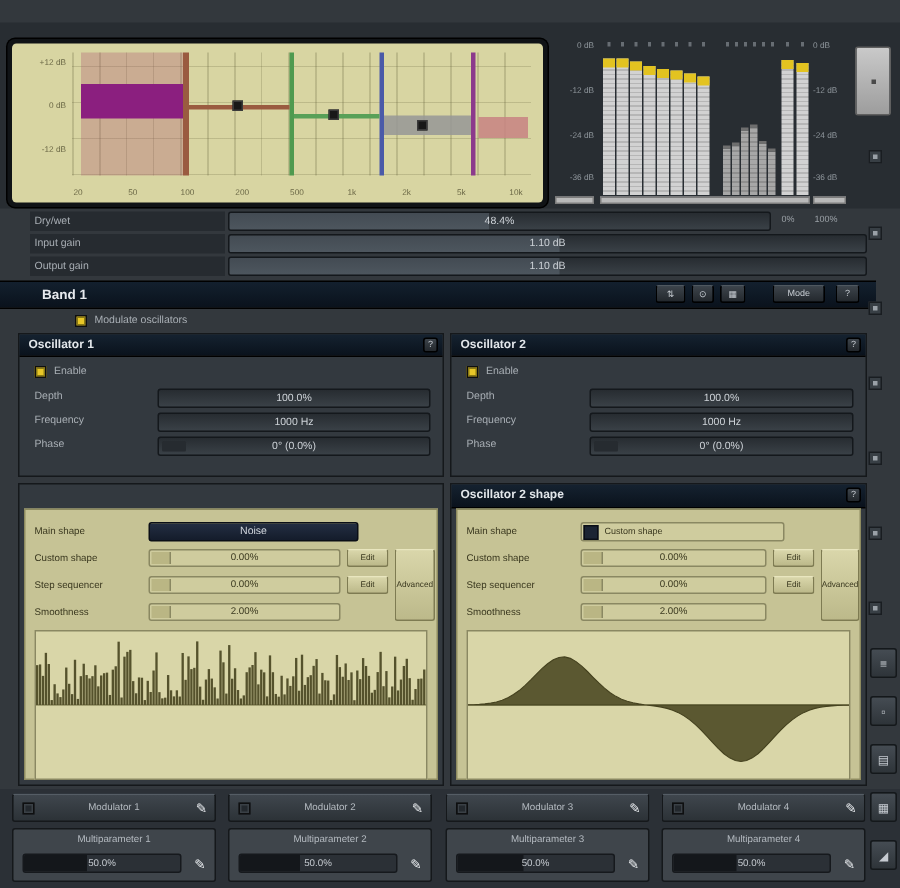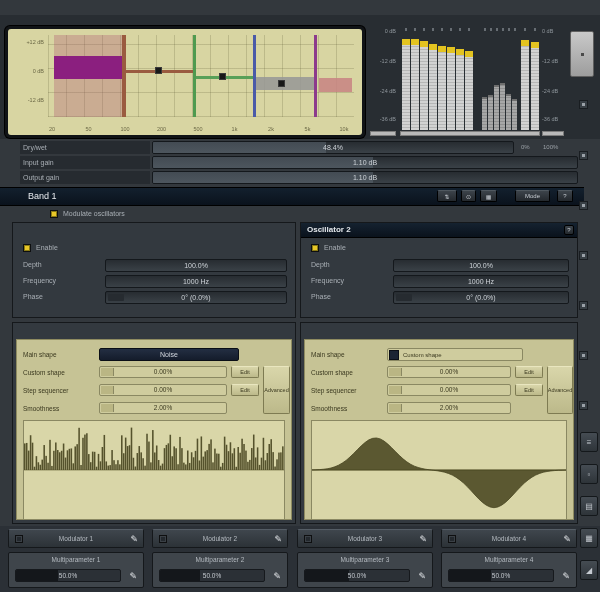--- a/index.html
+++ b/index.html
@@ -31,21 +31,21 @@
   .mstrip{position:absolute;top:116px;height:5px;background:#b9b9b9;border:1px solid #7c7c7c;box-sizing:border-box;}
   
   .gl{position:absolute;left:20px;width:130px;height:13px;background:#262b30;color:#a9afb5;font-size:7px;line-height:13px;padding-left:3px;box-sizing:border-box;}
   .track{position:absolute;height:13px;background:linear-gradient(#272c31,#3a4147);border:1px solid #14181c;border-radius:2px;box-sizing:border-box;overflow:hidden;}
   .track .fill{position:absolute;left:0;top:0;bottom:0;background:linear-gradient(#434b53,#4d565e);}
   .track .val{position:absolute;left:0;right:0;text-align:center;font-size:7px;color:#ced3d8;line-height:11px;}
   .minmax{position:absolute;font-size:6px;color:#9aa0a6;}
   .thumb2{position:absolute;left:2px;top:2px;bottom:2px;width:16px;background:#262b30;border-radius:1px;}
   
   .bandheader{position:absolute;left:0;top:187px;width:584px;height:17px;background:linear-gradient(#13202e,#0a121c);border-top:1px solid #000;border-bottom:1px solid #000;}
-  .bh-title{position:absolute;left:28px;top:3px;font-size:9px;font-weight:normal;color:#e7eaee;}
+  .bh-title{position:absolute;left:28px;top:3px;font-size:9px;font-weight:bold;color:#e7eaee;}
   .hbtn{position:absolute;top:2px;height:12px;background:linear-gradient(#3c434a,#23282d);border:1px solid #000;border-top-color:#50585f;border-radius:2px;color:#c6cbd1;font-size:6px;display:flex;align-items:center;justify-content:center;box-sizing:border-box;}
   .chk{position:absolute;width:8px;height:8px;box-sizing:border-box;border:1px solid #0e0f10;}
   .chk.on{background:#e8c728;box-shadow:inset 0 0 0 1px #8a7a14;}
   .chk.off{background:#23282d;box-shadow:inset 0 0 0 1px #3a4046;}
   .lbl{position:absolute;font-size:7px;color:#a9afb5;}
   
   .panel{position:absolute;background:#33393f;border:1px solid #15181b;box-sizing:border-box;}
   .phead{position:absolute;left:0;top:0;right:0;height:14px;background:linear-gradient(#152230,#0a121c);border-bottom:1px solid #000;}
   .ptitle{position:absolute;left:6px;top:2px;font-size:8px;font-weight:bold;color:#e3e7eb;}
   .helpbtn{position:absolute;right:3px;top:2px;width:10px;height:10px;background:linear-gradient(#3c434a,#23282d);border:1px solid #000;border-radius:2px;color:#c6cbd1;font-size:6px;text-align:center;line-height:9px;box-sizing:border-box;}
@@ -218,20 +218,24 @@
         <div class="hbtn" style="left: 461px; width: 15px;">⊙</div>
         <div class="hbtn" style="left: 480px; width: 17px;">▦</div>
         <div class="hbtn" style="left: 515px; width: 35px;">Mode</div>
         <div class="hbtn" style="left: 557px; width: 16px;">?</div>
       </div>
   </div>
   <div class="chk on" style="left:50px;top:210px;"></div>
   <span class="lbl" style="left:63px;top:210px;">Modulate oscillators</span>
 
   <div class="panel" style="left:12px;top:222px;width:284px;height:96px;">
+    <div class="phead">
+      <span class="ptitle">Oscillator 1</span>
+      <div class="helpbtn">?</div>
+    </div>
     <div class="chk on" style="left:10px;top:21px;"></div>
     <span class="lbl" style="left:23px;top:21px;">Enable</span>
     <span class="lbl" style="left:10px;top:38px;">Depth</span>
     <div class="track" style="left:92px;top:36px;right:8px;">
       <span class="val">100.0%</span>
     </div>
     <span class="lbl" style="left:10px;top:54px;">Frequency</span>
     <div class="track" style="left:92px;top:52px;right:8px;">
       <span class="val">1000 Hz</span>
     </div>
@@ -422,20 +426,24 @@
             <rect x="260" y="40.7" width="1.6" height="11.3" fill="#55522c"></rect>
             <rect x="262" y="33.5" width="1.6" height="18.5" fill="#55522c"></rect>
             <rect x="264" y="33.3" width="1.6" height="18.7" fill="#55522c"></rect>
             <rect x="266" y="26.9" width="1.6" height="25.1" fill="#55522c"></rect>
           </svg>
       </div>
     </div>
   </div>
 
   <div class="panel" style="left:300px;top:322px;width:278px;height:202px;">
+    <div class="phead" style="height:15px;">
+      <span class="ptitle">Oscillator 2 shape</span>
+      <div class="helpbtn" style="top:2px;">?</div>
+    </div>
     <div class="shape-body" style="top:16px;">
       <span class="ol-lbl" style="left:6px;top:11px;">Main shape</span>
       <div class="drop-light" style="left:82px;top:8px;width:136px;">
         <div class="drop-icon"></div>
         <span>Custom shape</span>
       </div>
       <span class="ol-lbl" style="left:6px;top:29px;">Custom shape</span>
       <div class="ol-track" style="left:82px;top:26px;width:124px;">
         <div class="ol-thumb"></div>
         <span class="val">0.00%</span>

